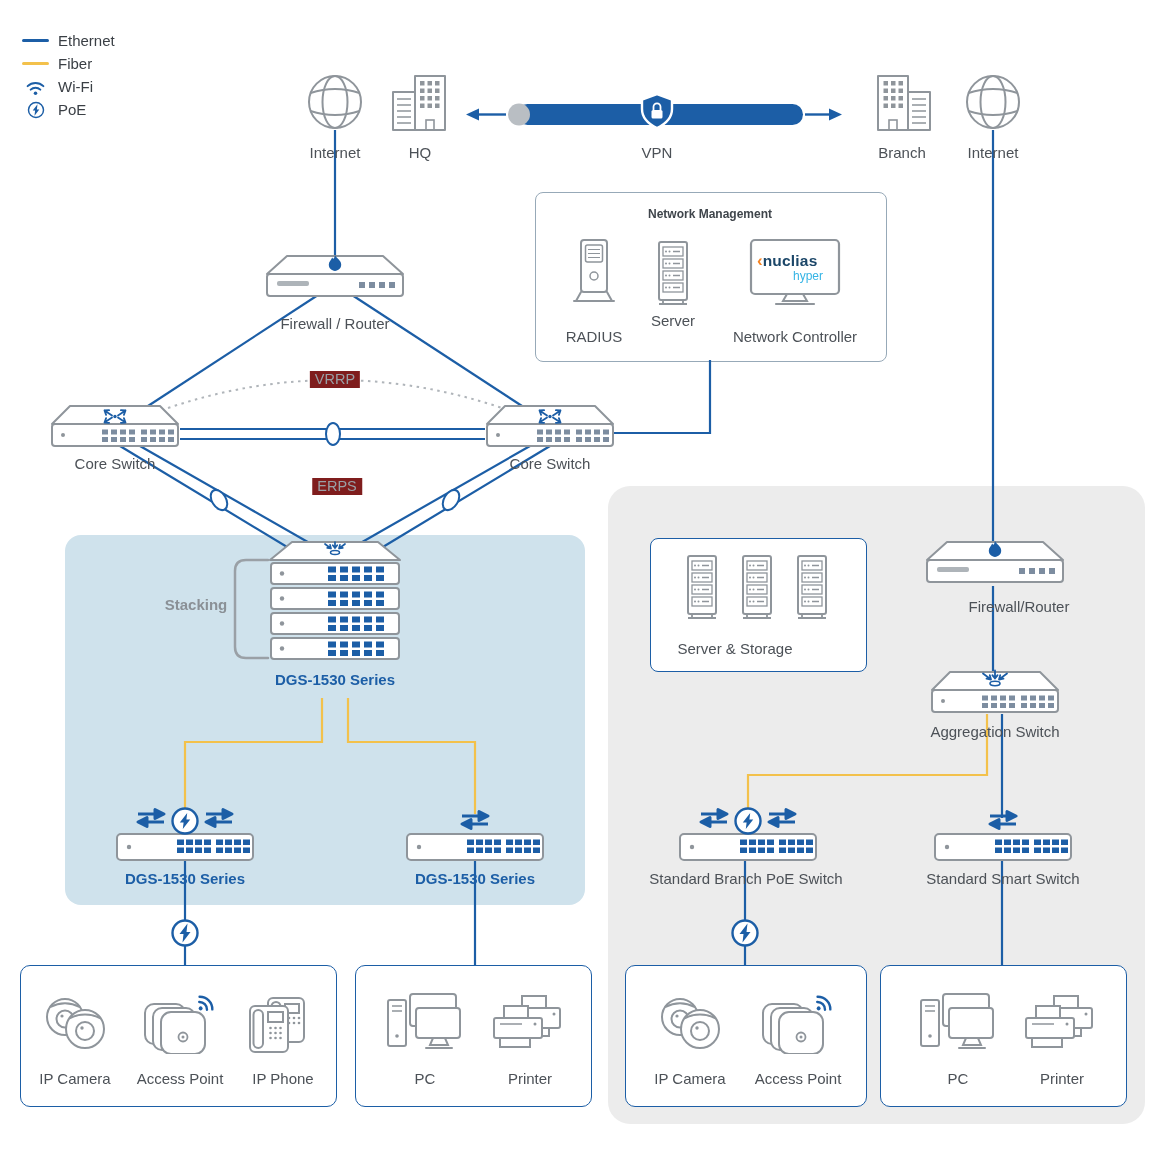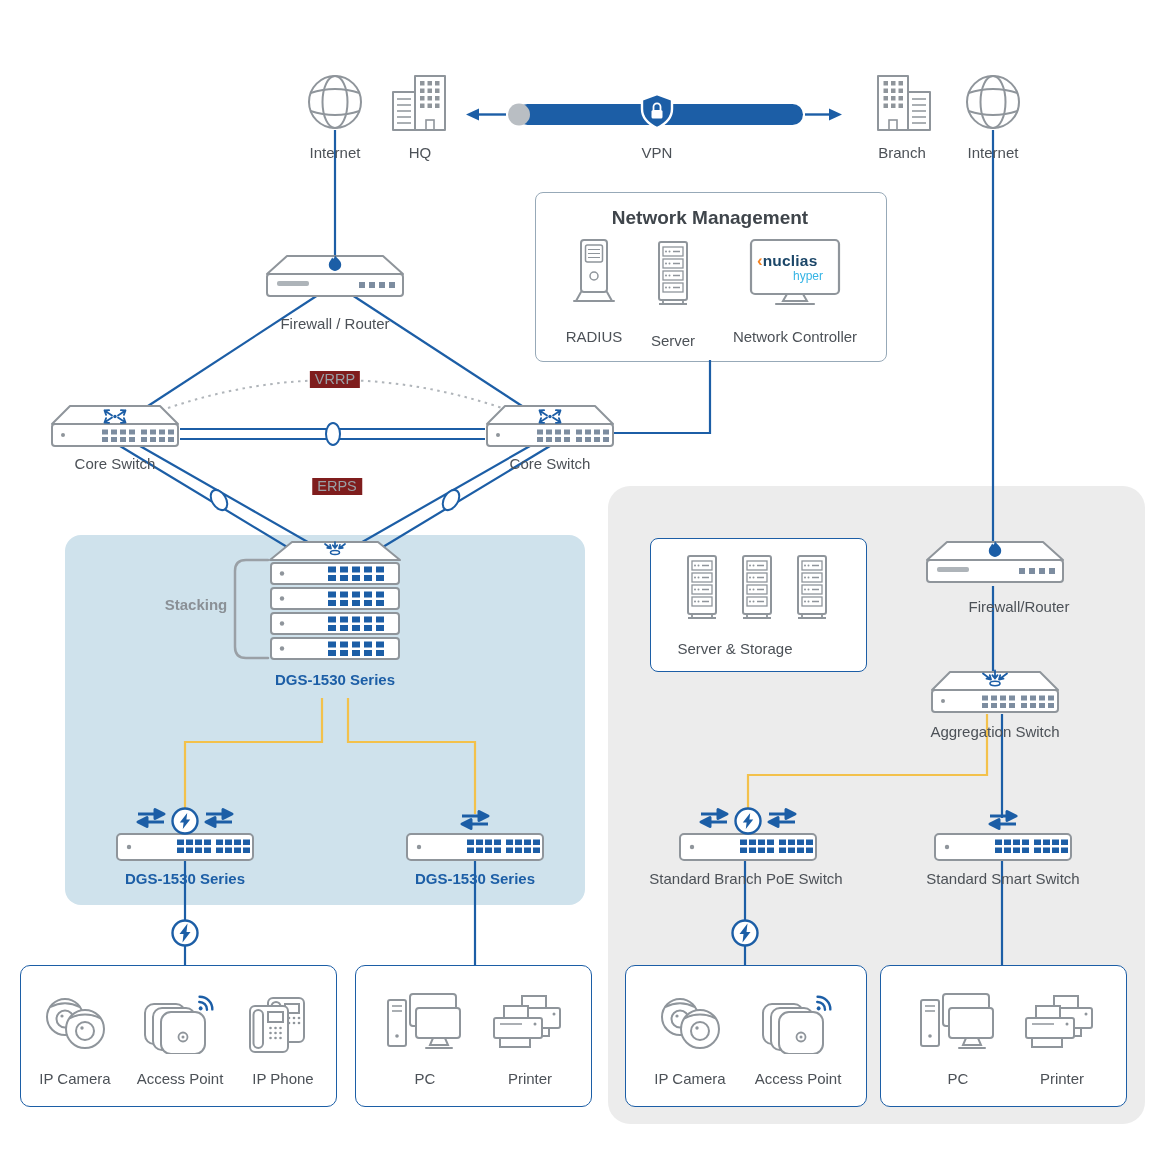--- a/index.html
+++ b/index.html
@@ -10,21 +10,21 @@
   .zone.blue{background:#cfe2ec;border-radius:16px;}
   .zone.gray{background:#ececec;border-radius:22px;}
   .epbox{position:absolute;background:#fff;border:1.5px solid #1c5ea6;border-radius:10px;}
   .nmbox{position:absolute;background:#fff;border:1.5px solid #97a9b8;border-radius:8px;}
   .ssbox{position:absolute;background:#fff;border:1.5px solid #1c5ea6;border-radius:8px;}
   .lbl{position:absolute;font-size:15px;line-height:1.2;color:#4c5157;white-space:nowrap;
        transform:translateX(-50%);text-align:center;}
   .lbl.blue{color:#1c5ea6;font-weight:bold;}
   .lbl.dim{color:#9aa0a6;background:#7f1d1d;padding:0 5px;font-size:14.5px;}
   .lbl.dimbold{color:#8a9096;font-weight:bold;background:transparent;text-align:center;}
-  .lbl.title{font-size:19px;font-weight:600;color:#3f454b;}
+  .lbl.title{font-size:12px;font-weight:600;color:#3f454b;}
   .legend-row{display:flex;align-items:center;height:23px;}
   .legend-swatch{width:27px;height:2.5px;border-radius:2px;margin-right:9px;}
   .legend-label{font-size:15px;color:#3a3f45;}
   .legend-iconwrap{width:27px;margin-right:9px;display:flex;justify-content:center;}
   #nuclias-logo{position:absolute;left:757px;top:252px;width:78px;line-height:1.05;}
   .lt-chev{color:#f58220;font-weight:bold;font-size:17px;}
   .lt-brand{color:#1b4668;font-weight:bold;font-size:15.5px;letter-spacing:.2px;}
   .lt-sub{display:block;margin-left:36px;color:#35b4e5;font-size:12px;}
   svg.dev{position:absolute;overflow:visible;}
   .flip{transform:scaleX(-1);}
@@ -393,20 +393,46 @@
       <path d="M805,114.5 H830" stroke="#1c5ea6" stroke-width="2.4"></path>
       <polygon points="842,114.5 829,108.5 829,120.5" fill="#1c5ea6"></polygon>
       <g>
         <path d="M657,94 l15,5.5 v9.5 c0,9.5 -6.5,15 -15,19 c-8.5,-4 -15,-9.5 -15,-19 v-9.5 z" fill="#1c5ea6" stroke="#fff" stroke-width="2.4"></path>
         <path d="M653.5,110 v-3.2 a3.5,3.5 0 0 1 7,0 v3.2" stroke="#fff" stroke-width="1.8" fill="none"></path>
         <rect x="651.5" y="110" width="11" height="8.5" rx="1.5" fill="#fff"></rect>
       </g>
     </g>
   </svg>
 
+  <div class="abs" style="left:22px;top:29px;">
+    <div class="legend-row">
+      <div class="legend-swatch" style="background:#1c5ea6;"></div>
+      <span class="legend-label">Ethernet</span>
+    </div>
+    <div class="legend-row">
+      <div class="legend-swatch" style="background:#f3c14b;"></div>
+      <span class="legend-label">Fiber</span>
+    </div>
+    <div class="legend-row">
+      <span class="legend-iconwrap">
+          <svg width="21" height="18">
+            <use href="#sym-wifi" width="21" height="18"></use>
+          </svg>
+        </span>
+      <span class="legend-label">Wi-Fi</span>
+    </div>
+    <div class="legend-row">
+      <span class="legend-iconwrap">
+          <svg width="18" height="18" viewBox="0 0 30 30">
+            <use href="#sym-poe" width="30" height="30"></use>
+          </svg>
+        </span>
+      <span class="legend-label">PoE</span>
+    </div>
+  </div>
 
   <svg class="dev" style="left:305px;top:72px;" width="60" height="60">
       <use href="#sym-globe" width="60" height="60"></use>
     </svg>
   <svg class="dev" style="left:389px;top:70px;" width="62" height="62">
       <use href="#sym-building" width="64" height="64"></use>
     </svg>
   <svg class="dev flip" style="left:872px;top:70px;" width="62" height="62">
       <use href="#sym-building" width="64" height="64"></use>
     </svg>
@@ -428,21 +454,21 @@
       <use href="#sym-rack" width="40" height="70"></use>
     </svg>
   <svg class="dev" style="left:749px;top:238px;" width="92" height="72">
       <use href="#sym-monitor" width="92" height="72"></use>
     </svg>
   <div id="nuclias-logo">
     <span class="lt-chev">‹</span><span class="lt-brand">nuclias</span>
     <span class="lt-sub">hyper</span>
   </div>
   <div class="lbl" style="left:594px;top:328px;">RADIUS</div>
-  <div class="lbl" style="left:673px;top:332px;">Server</div>
+  <div class="lbl" style="left:673px;top:312px;">Server</div>
   <div class="lbl" style="left:795px;top:328px;">Network Controller</div>
 
   <svg class="dev" style="left:265px;top:252px;" width="140" height="50">
       <use href="#sym-firewall" width="140" height="50"></use>
     </svg>
   <div class="lbl" style="left:335px;top:315px;">Firewall / Router</div>
 
   <div class="lbl dim" style="left:335px;top:371px;">VRRP</div>
 
   <svg class="dev" style="left:50px;top:400px;" width="130" height="50">

